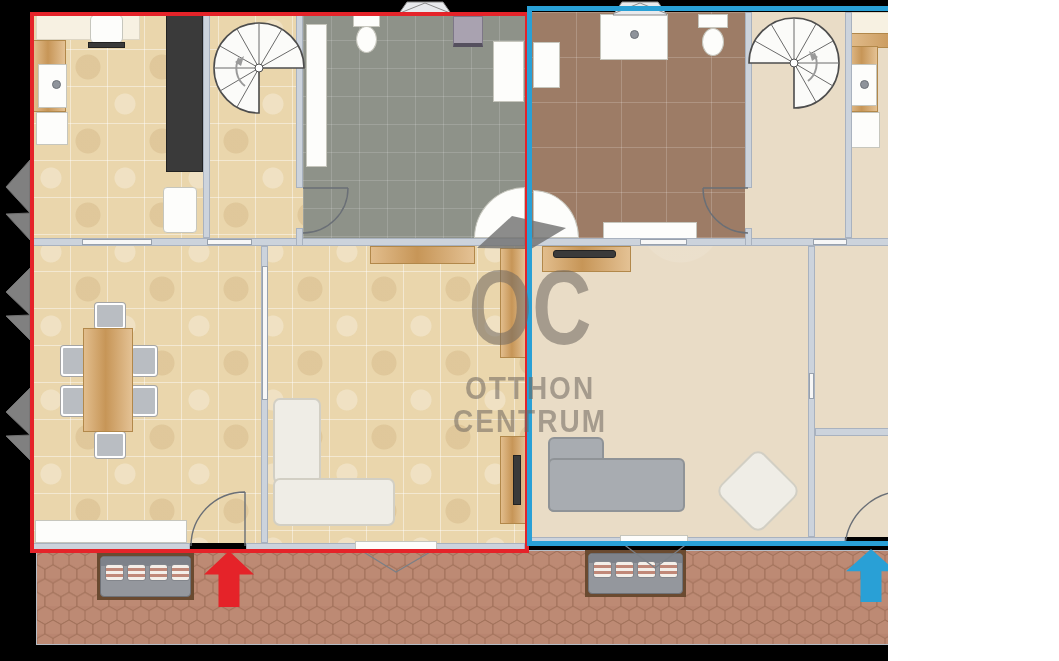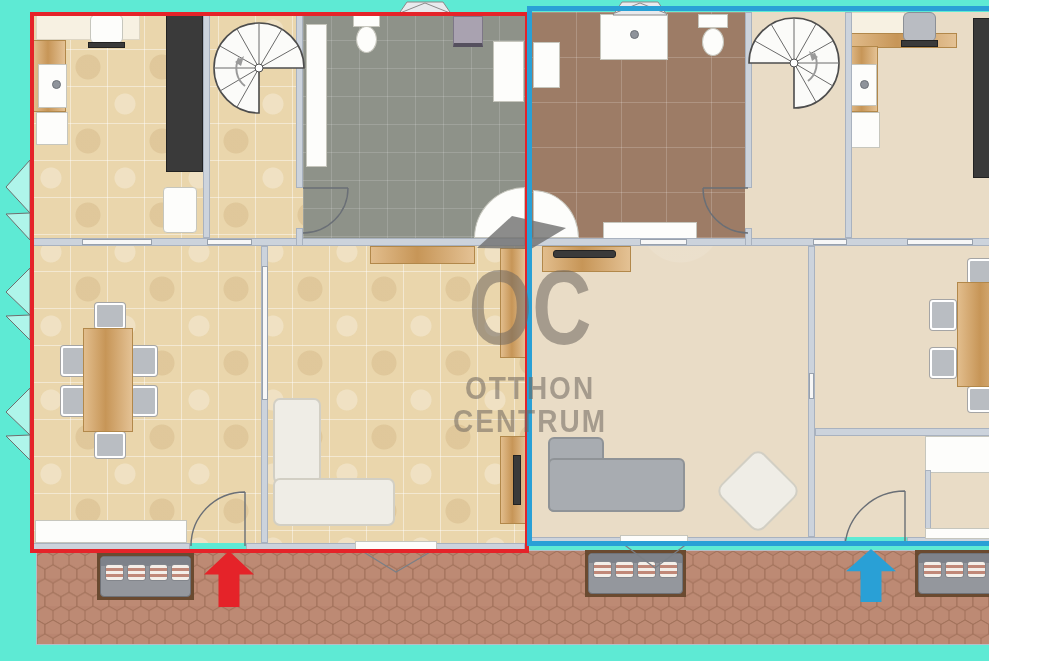--- a/index.html
+++ b/index.html
@@ -1,16 +1,16 @@
 <!DOCTYPE html>
 <html style="--left_outline: #e52329; --right_outline: #29a0d6; --tile_floor: #ead6ac; --smooth_floor: #e9dcc6; --gray_bath_floor: #8e9289; --brown_bath_floor: #9d7c66; --terrace_tile: #bd8a73; --wall: #ccd3dc; --wood: #d8a766; --dark_cabinet: #3a3a3a; --watermark_gray: rgba(110,102,94,0.55);"><head>
 <meta charset="utf-8">
 <style>
   html,body{margin:0;padding:0;background:#fff}
-  .plan{position:relative;width:989px;height:661px;background:#5eead4;overflow:hidden;font-family:"Liberation Sans",sans-serif}
+  .plan{position:relative;width:888px;height:661px;background:#000000;overflow:hidden;font-family:"Liberation Sans",sans-serif}
   .abs{position:absolute}
   .wall{position:absolute;background:var(--wall,#ccd3dc);border:1px solid #a9b2bf;box-sizing:border-box}
   .slot{position:absolute;background:#f7f7f7;border:1px solid #98a1ad;box-sizing:border-box}
   .wfix{position:absolute;background:#fdfdfb;border:1px solid #c6c6bd;box-sizing:border-box}
   .cfix{position:absolute;background:#f7f1e2;border:1px solid #ddd6c4;box-sizing:border-box}
   .wood{position:absolute;background-color:var(--wood,#d8a766);background-image:linear-gradient(90deg,rgba(255,255,255,.25),rgba(120,70,20,.18) 45%,rgba(255,255,255,.3));border:1px solid #b2884a;box-sizing:border-box}
   .dark{position:absolute;background:var(--dark_cabinet,#3a3a3a);border:1px solid #222;box-sizing:border-box}
   .chair{position:absolute;background:#b9bdc2;border:2px solid #fff;box-shadow:0 0 0 1px #a5a5a5;border-radius:3px;box-sizing:border-box}
   .sofaw{position:absolute;background:#efede6;border:2px solid #d2cfc4;border-radius:7px;box-sizing:border-box}
   .sofag{position:absolute;background:#a8acb1;border:2px solid #8f9397;border-radius:6px;box-sizing:border-box}

